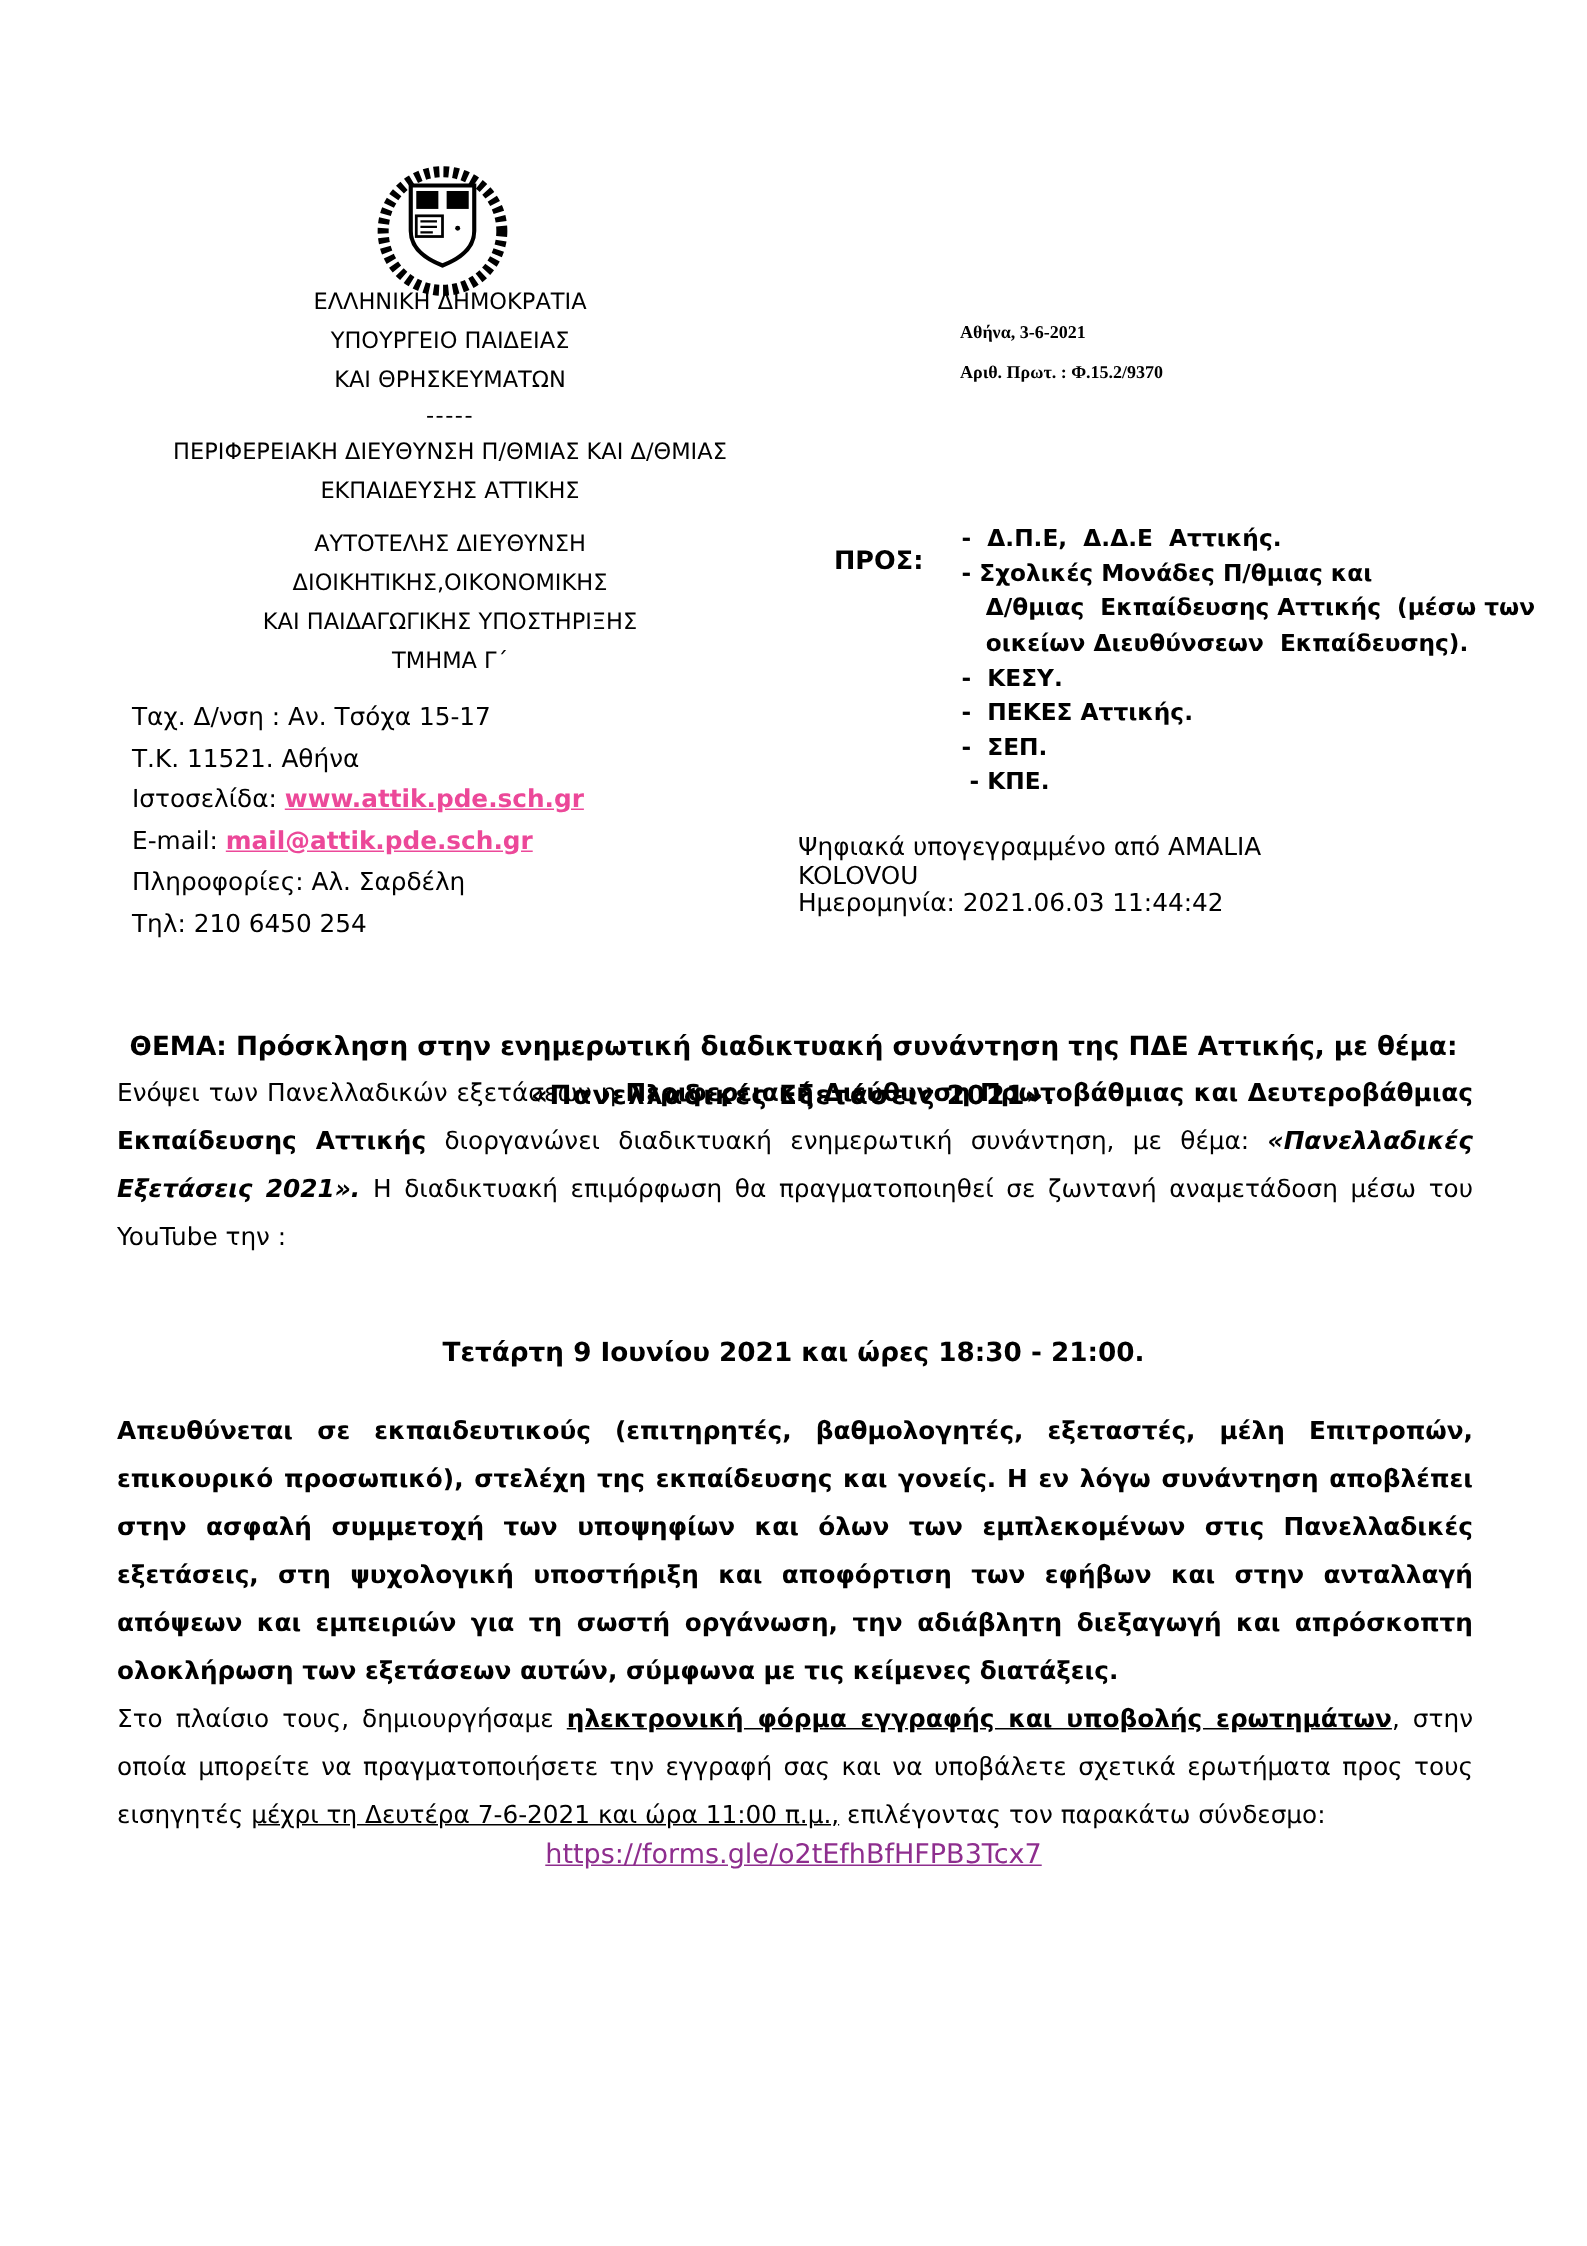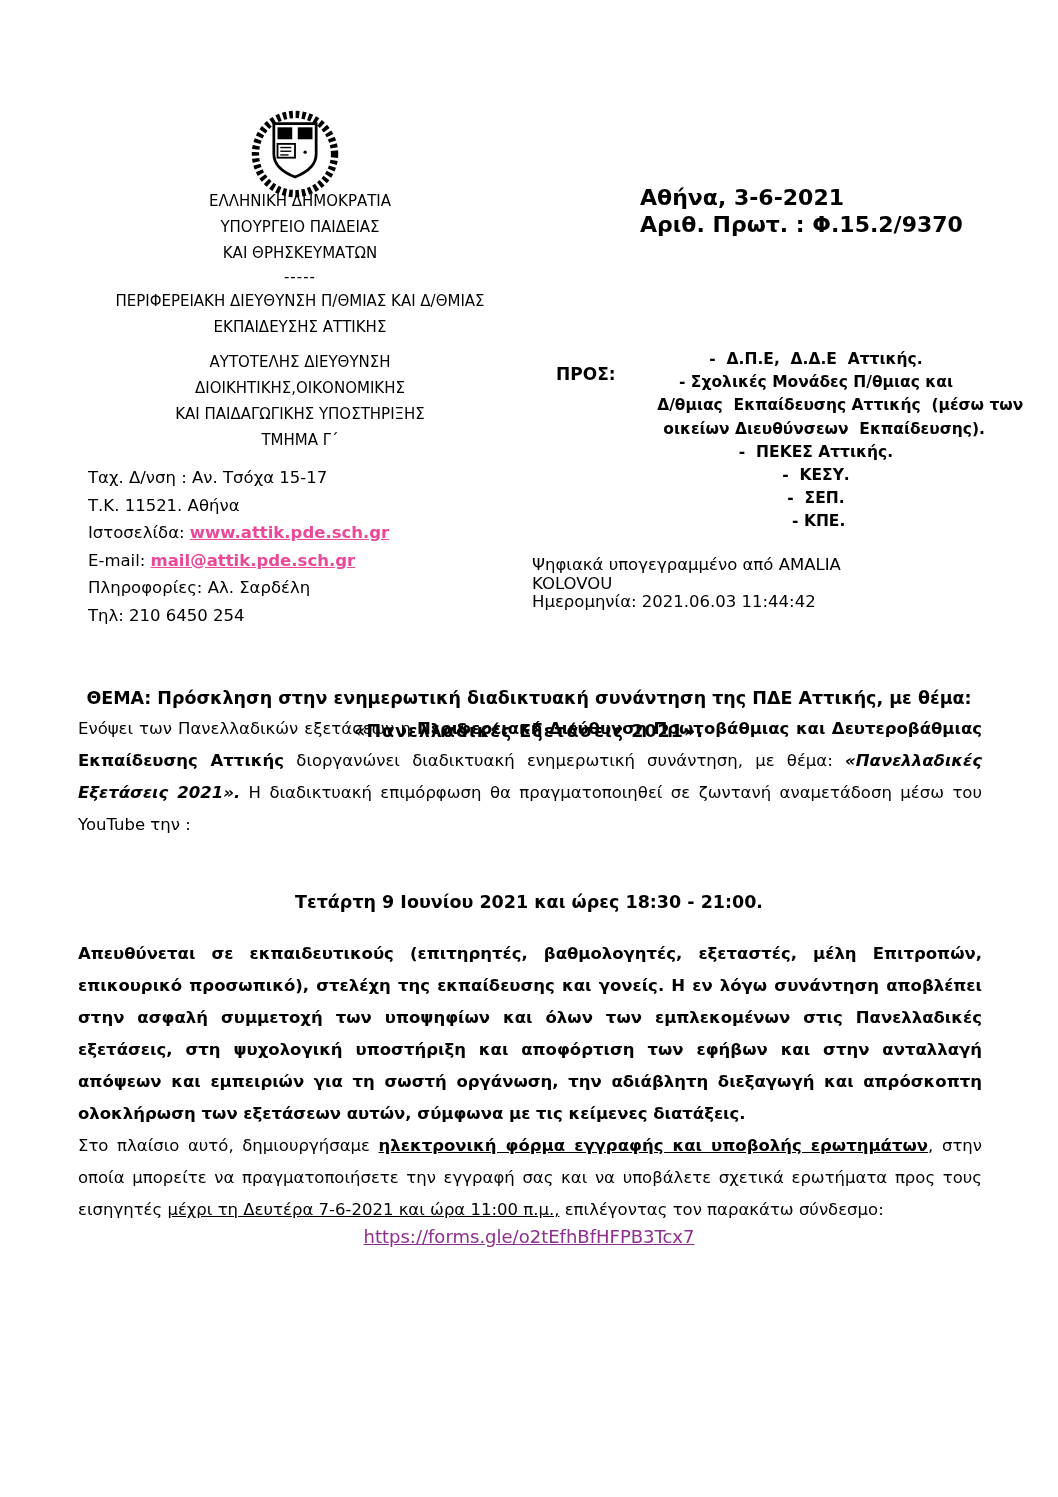--- a/index.html
+++ b/index.html
@@ -22,23 +22,23 @@
   
   .ministry{left:60px;top:188px;width:480px;font-size:15px;line-height:26px;text-align:center;}
   .ministry .divider{line-height:22px;letter-spacing:1px;}
   .ministry .dept{margin-top:9px;}
 
   
   .contact{left:88px;top:464px;width:430px;font-size:16.5px;line-height:27.5px;text-align:left;}
   .link{color:#ec4899;text-decoration:underline;font-weight:700;cursor:pointer;}
 
   
-  .meta{left:640px;top:184px;font-size:22px;line-height:27px;font-weight:700;}
+  .meta{left:640px;top:208px;font-size:12px;line-height:27px;font-weight:700;font-family:Liberation Serif, serif;}
   .pros-label{left:556px;top:364px;font-size:17px;font-weight:700;}
-  .recipients{left:641px;top:348px;width:350px;font-size:15.5px;line-height:23.2px;font-weight:700;text-align:center;}
+  .recipients{left:641px;top:348px;width:350px;font-size:15.5px;line-height:23.2px;font-weight:700;}
   .recipients div{white-space:pre;}
   .signature{left:532px;top:556px;width:420px;font-size:16.5px;line-height:18.5px;}
 
   
   .subject{left:0;top:682px;width:1058px;font-size:17.5px;font-weight:700;line-height:33px;text-align:center;}
   .subject .subject-line2{letter-spacing:1px;}
   .para{left:78px;width:904px;font-size:16.5px;line-height:32px;text-align:justify;}
   .para1{top:713px;}
   .event-line{left:0;top:892px;width:1058px;font-size:17.5px;font-weight:700;text-align:center;}
   .para2{top:938px;font-weight:bold;}
@@ -97,22 +97,22 @@
     <div>Αθήνα,  3-6-2021</div>
     <div>Αριθ. Πρωτ. :  Φ.15.2/9370</div>
   </div>
 
   <div class="abs pros-label">ΠΡΟΣ:</div>
   <div class="abs recipients">
       <div>-  Δ.Π.Ε,  Δ.Δ.Ε  Αττικής.</div>
       <div>- Σχολικές Μονάδες Π/θμιας και</div>
       <div>   Δ/θμιας  Εκπαίδευσης Αττικής  (μέσω των</div>
       <div>   οικείων Διευθύνσεων  Εκπαίδευσης).</div>
+      <div>-  ΚΕΣΥ.</div>
       <div>-  ΠΕΚΕΣ Αττικής.</div>
-      <div>-  ΚΕΣΥ.</div>
       <div>-  ΣΕΠ.</div>
       <div> - ΚΠΕ.</div>
     </div>
 
   <div class="abs signature">
       <div>Ψηφιακά υπογεγραμμένο από AMALIA</div>
       <div>KOLOVOU</div>
       <div>Ημερομηνία: 2021.06.03 11:44:42</div>
     </div>
 
@@ -120,19 +120,19 @@
     <div>ΘΕΜΑ: Πρόσκληση στην ενημερωτική διαδικτυακή συνάντηση της ΠΔΕ Αττικής, με θέμα:</div>
     <div class="subject-line2">«Πανελλαδικές Εξετάσεις 2021».</div>
   </div>
 
   <div class="abs para para1"><span>Ενόψει  των  Πανελλαδικών εξετάσεων η </span><span class="b">Περιφερειακή Διεύθυνση Πρωτοβάθμιας και Δευτεροβάθμιας Εκπαίδευσης Αττικής</span><span> διοργανώνει διαδικτυακή ενημερωτική συνάντηση, με θέμα: </span><span class="b i">«Πανελλαδικές Εξετάσεις 2021».</span><span> Η διαδικτυακή επιμόρφωση θα πραγματοποιηθεί σε ζωντανή αναμετάδοση μέσω του YouTube την :</span></div>
 
   <div class="abs event-line">Τετάρτη 9  Ιουνίου 2021 και ώρες 18:30 - 21:00.</div>
 
   <div class="abs para para2">Απευθύνεται σε εκπαιδευτικούς (επιτηρητές, βαθμολογητές, εξεταστές, μέλη Επιτροπών, επικουρικό προσωπικό), στελέχη της εκπαίδευσης και γονείς. Η εν λόγω συνάντηση αποβλέπει στην ασφαλή συμμετοχή των υποψηφίων και όλων των εμπλεκομένων στις Πανελλαδικές εξετάσεις, στη ψυχολογική υποστήριξη και αποφόρτιση των εφήβων και στην ανταλλαγή απόψεων και εμπειριών για τη σωστή οργάνωση, την αδιάβλητη διεξαγωγή και απρόσκοπτη ολοκλήρωση των εξετάσεων αυτών, σύμφωνα με τις κείμενες διατάξεις.</div>
 
-  <div class="abs para para3"><span>Στο πλαίσιο αυτό, δημιουργήσαμε </span><span class="b u">ηλεκτρονική φόρμα εγγραφής και υποβολής ερωτημάτων</span><span>, στην οποία μπορείτε να πραγματοποιήσετε την εγγραφή σας και να υποβάλετε σχετικά ερωτήματα προς τους εισηγητές </span><span class="u">μέχρι τη Δευτέρα 7-6-2021 και ώρα 11:00 π.μ.,</span><span>  επιλέγοντας τον παρακάτω σύνδεσμο:</span></div>
+  <div class="abs para para3"><span>Στο πλαίσιο τους, δημιουργήσαμε </span><span class="b u">ηλεκτρονική φόρμα εγγραφής και υποβολής ερωτημάτων</span><span>, στην οποία μπορείτε να πραγματοποιήσετε την εγγραφή σας και να υποβάλετε σχετικά ερωτήματα προς τους εισηγητές </span><span class="u">μέχρι τη Δευτέρα 7-6-2021 και ώρα 11:00 π.μ.,</span><span>  επιλέγοντας τον παρακάτω σύνδεσμο:</span></div>
 
   <div class="abs link-line">
     <a class="visited-link">https://forms.gle/o2tEfhBfHFPB3Tcx7</a>
   </div>
 
 </div>
 
 </body></html>

